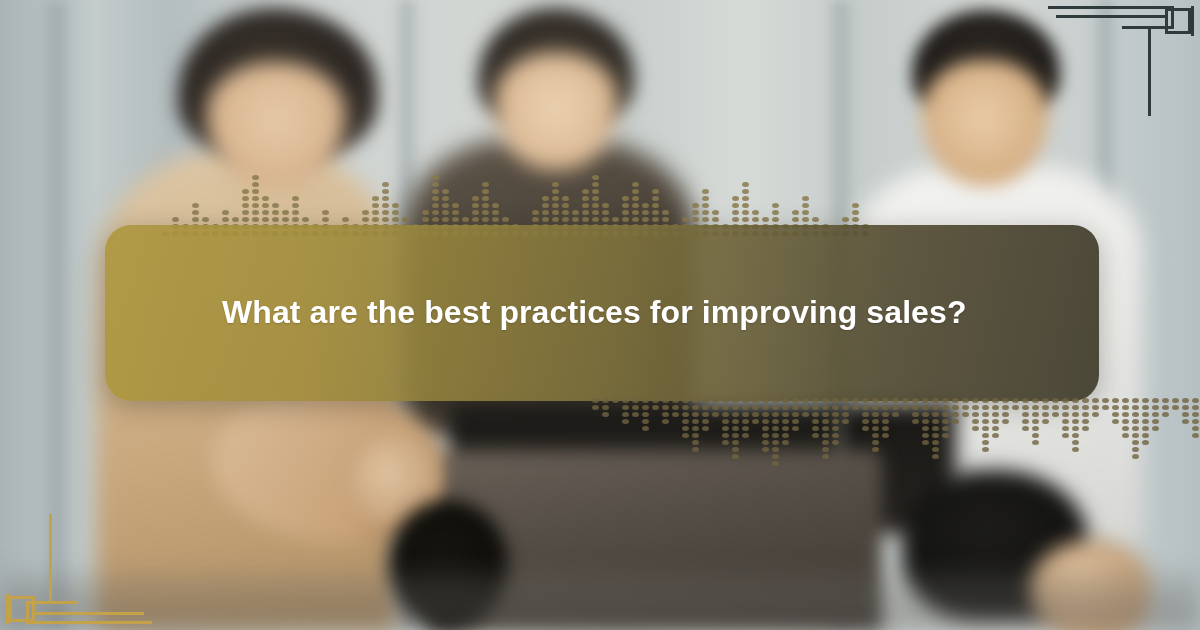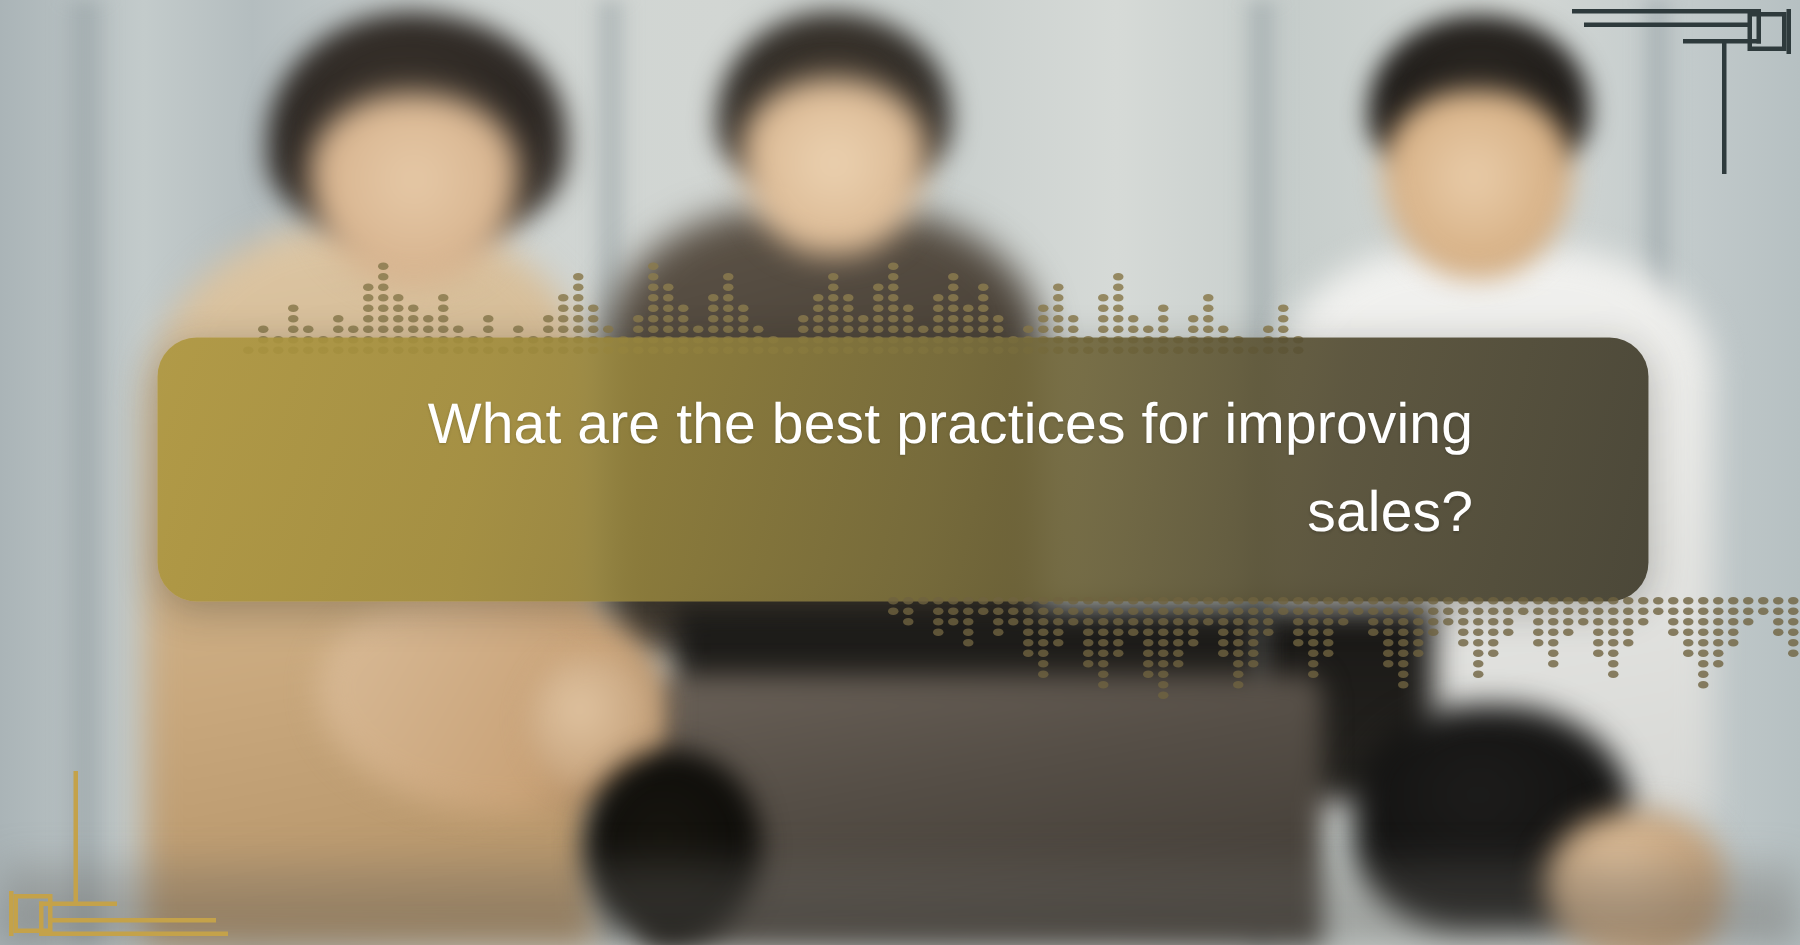--- a/index.html
+++ b/index.html
@@ -200,25 +200,25 @@
         rgba(124,112,60,.90) 52%,
         rgba(82,75,50,.92) 78%,
         rgba(64,60,44,.93) 100%);
     box-shadow:0 6px 26px rgba(30,28,20,.28);
     display:flex; align-items:center; justify-content:center;
     overflow:hidden;
   }
 
   .card-title {
     width:760px;
-    text-align:right;
+    text-align:left;
     color:#ffffff;
-    font-size:38px;
+    font-size:32px;
     line-height:1.55;
-    font-weight:400;
+    font-weight:700;
     letter-spacing:.1px;
     text-shadow:0 1px 2px rgba(0,0,0,.18);
   }
 
   
   .corner { position:absolute; pointer-events:none; }
 
   
   .corner.tr { right:0; top:0; width:152px; height:116px; }
   

